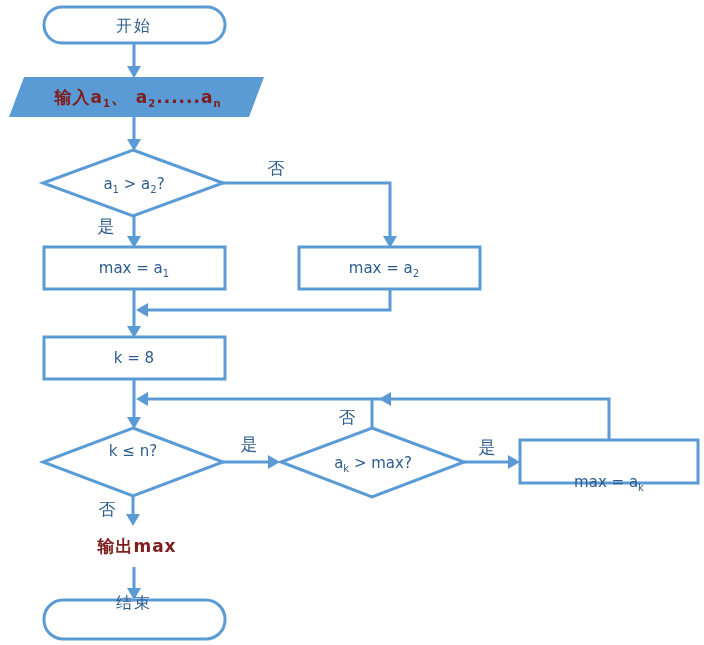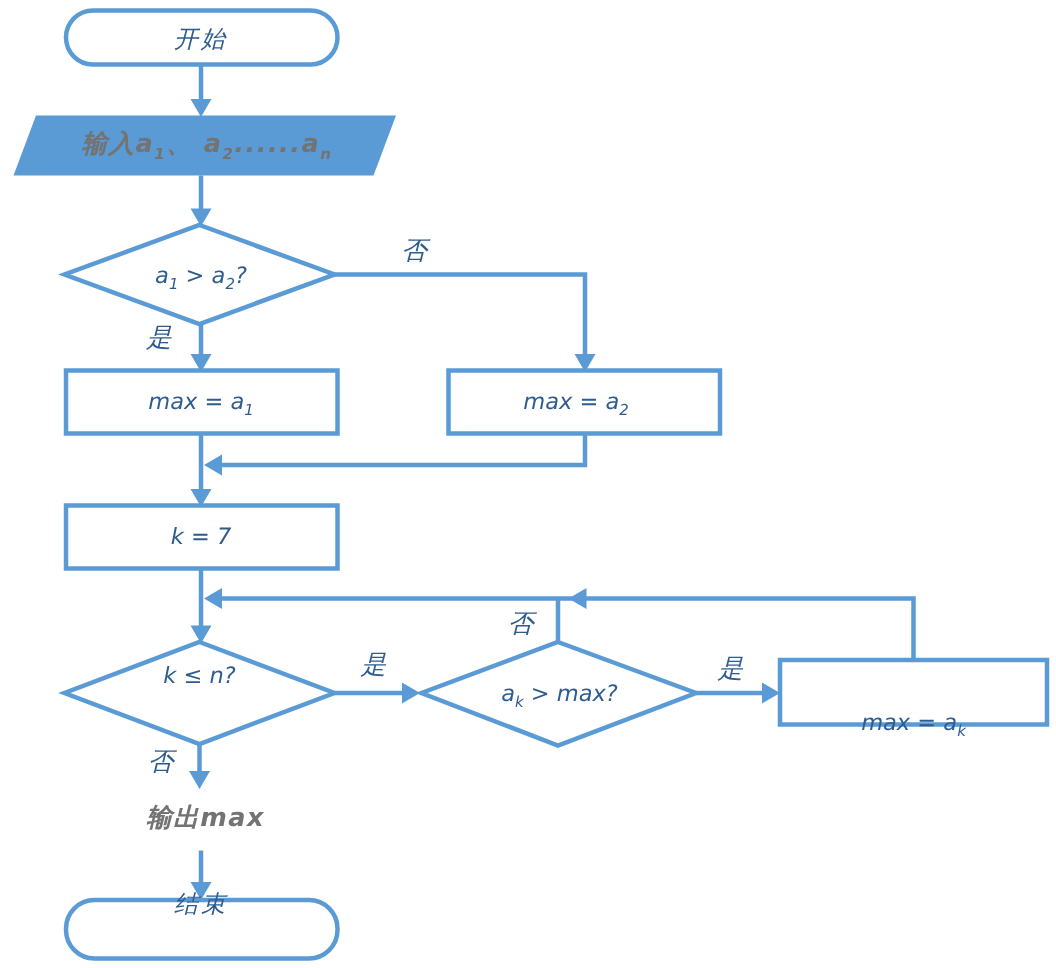--- a/index.html
+++ b/index.html
@@ -2,36 +2,35 @@
 <html><head>
 <meta charset="utf-8">
 <style>
   html,body{margin:0;padding:0;background:#ffffff;}
   .canvas{
     position:relative;
     width:704px;height:645px;
     background:#ffffff;
     font-family:"DejaVu Sans","Liberation Sans",sans-serif;
     overflow:hidden;
-    font-style:italic;
   }
   .canvas svg{position:absolute;left:0;top:0;}
   .label{
     position:absolute;
     transform:translate(-50%,-50%);
     white-space:nowrap;
     color:#2E5C8F;
     font-size:15px;
     line-height:1;
     text-align:center;
   }
   .label sub{font-size:10px;line-height:0;}
   .label.cn{font-size:16px;letter-spacing:2px;}
   .label.branch{font-size:17px;letter-spacing:0;}
-  .label.white{color:#737373;font-weight:bold;font-size:17px;letter-spacing:1px;}
+  .label.white{color:#7f1d1d;font-weight:bold;font-size:17px;letter-spacing:1px;}
 </style>
 </head>
 <body>
 
 <div class="canvas">
 
   <svg width="704" height="645" viewBox="0 0 704 645">
 
     <g stroke="#5B9BD5" stroke-width="3" fill="none">
       <line x1="134" y1="43" x2="134" y2="68"></line>
@@ -83,21 +82,21 @@
 
   <div class="label" style="left:134px;top:184px"><span>a</span><sub>1</sub><span> &gt; a</span><sub>2</sub><span>?</span></div>
 
   <div class="label branch" style="left:276px;top:168px">否</div>
   <div class="label branch" style="left:106px;top:226px">是</div>
 
   <div class="label" style="left:134px;top:268px"><span>max = a</span><sub>1</sub></div>
 
   <div class="label" style="left:384px;top:268px"><span>max = a</span><sub>2</sub></div>
 
-  <div class="label" style="left:134px;top:358px">k = 7</div>
+  <div class="label" style="left:134px;top:358px">k = 8</div>
 
   <div class="label" style="left:133px;top:451px">k ≤ n?</div>
 
   <div class="label branch" style="left:249px;top:444px">是</div>
   <div class="label branch" style="left:347px;top:417px">否</div>
 
   <div class="label" style="left:373px;top:463px"><span>a</span><sub>k</sub><span> &gt; max?</span></div>
 
   <div class="label branch" style="left:487px;top:447px">是</div>
 

